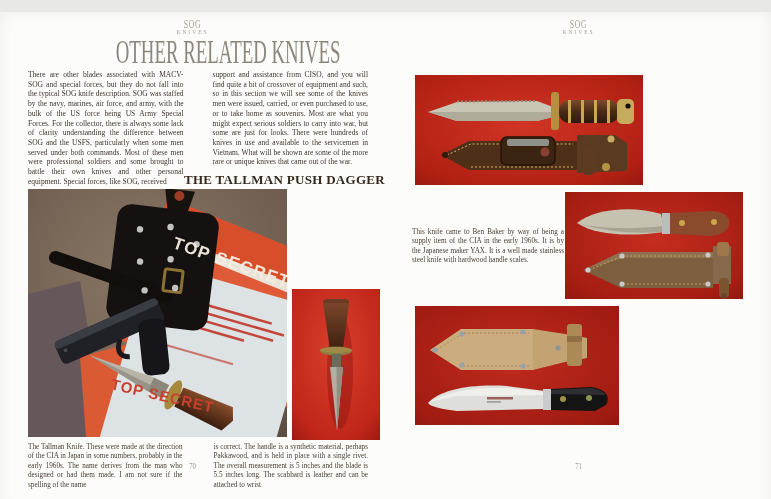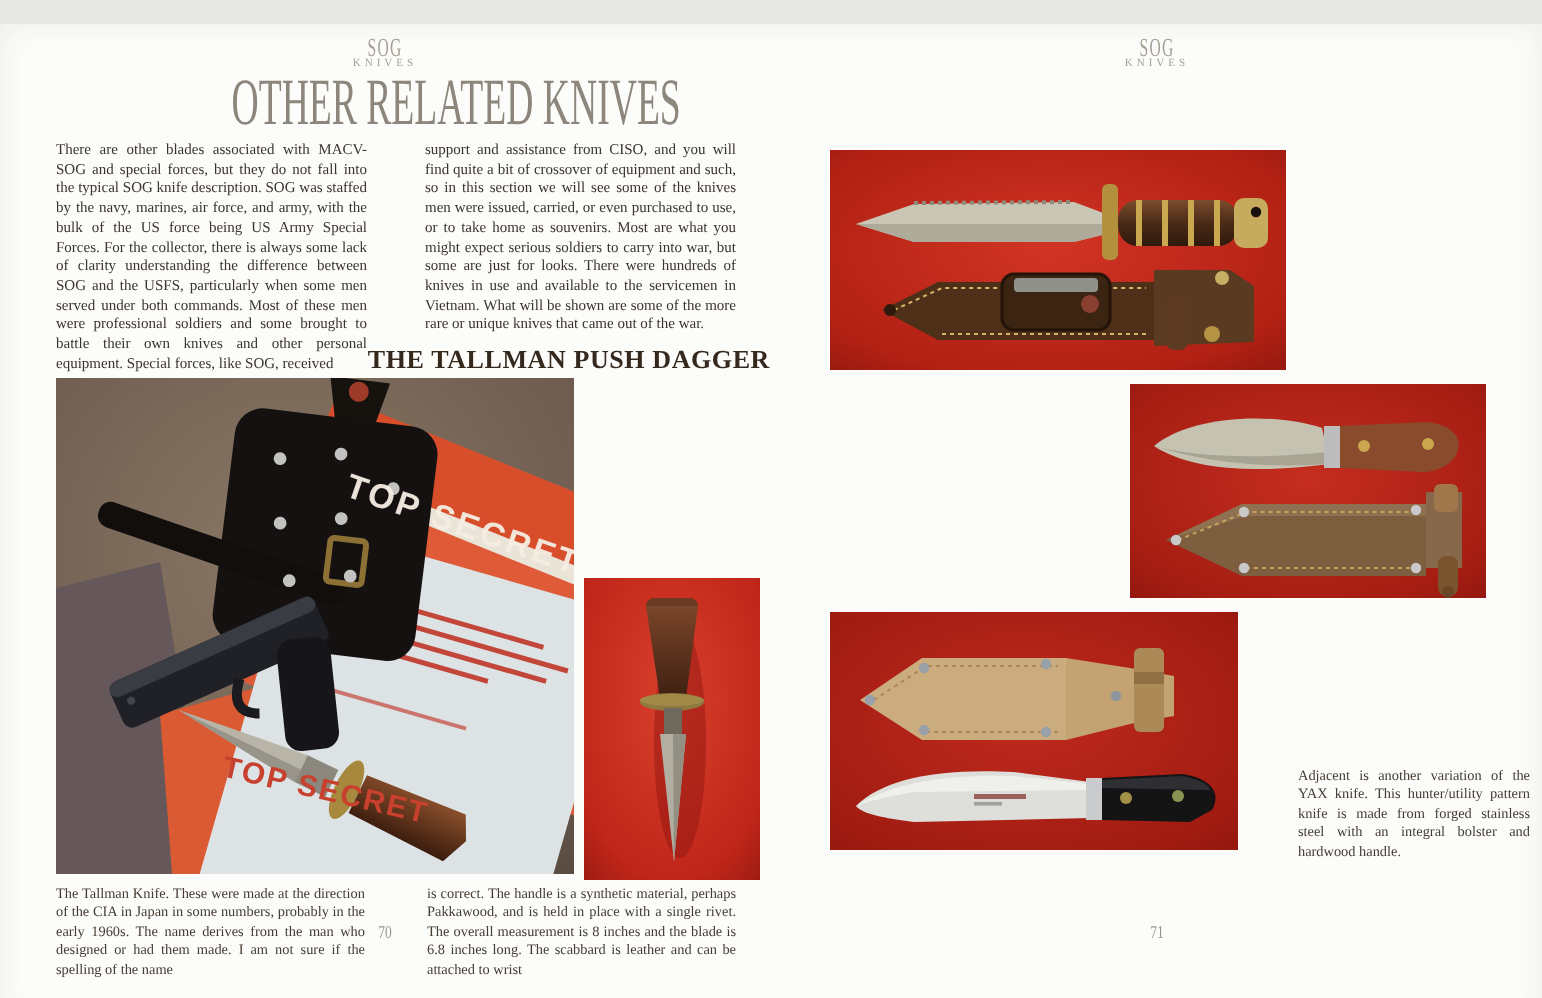--- a/index.html
+++ b/index.html
@@ -159,21 +159,21 @@
         <ellipse cx="44" cy="62" rx="16" ry="4.5" fill="#8f7a40"></ellipse>
         <ellipse cx="44" cy="61" rx="16" ry="3" fill="#a18a48"></ellipse>
         <rect x="40" y="65" width="9" height="13" fill="#6f6a5e"></rect>
         <polygon points="38,78 51,78 45,142" fill="#b2aea1"></polygon>
         <polygon points="44.5,78 51,78 45,142" fill="#938f83"></polygon>
       </svg>
     </div>
 
     <div class="cols caption caption-cols">
       <div class="col">The Tallman Knife. These were made at the direction of the CIA in Japan in some numbers, probably in the early 1960s. The name derives from the man who designed or had them made. I am not sure if the spelling of the name</div>
-      <div class="col">is correct. The handle is a synthetic material, perhaps Pakkawood, and is held in place with a single rivet. The overall measurement is 8 inches and the blade is 6.8 inches long. The scabbard is leather and can be attached to wrist</div>
+      <div class="col">is correct. The handle is a synthetic material, perhaps Pakkawood, and is held in place with a single rivet. The overall measurement is 5 inches and the blade is 5.5 inches long. The scabbard is leather and can be attached to wrist</div>
     </div>
 
     <div class="pagenum">
       <span>70</span>
     </div>
   </div>
 
   <div class="page right">
     <div class="logo-top">
       <span>SOG</span>
@@ -254,20 +254,21 @@
         <rect x="154" y="86" width="10" height="20" rx="4" fill="#7a532f"></rect>
         <circle cx="159" cy="104" r="3" fill="#6b4426"></circle>
         <circle cx="57" cy="64" r="2.6" fill="#c9c9c9"></circle>
           <circle cx="143" cy="63" r="2.6" fill="#c9c9c9"></circle>
         <circle cx="57" cy="92" r="2.6" fill="#c9c9c9"></circle>
           <circle cx="143" cy="92" r="2.6" fill="#c9c9c9"></circle>
         <circle cx="23" cy="78" r="2.6" fill="#c9c9c9"></circle>
       </g>
     </svg>
   </div>
+  <div class="caption caption-box caption-yax">This knife came to Ben Baker by way of being a supply item of the CIA in the early 1960s. It is by the Japanese maker YAX. It is a well made stainless steel knife with hardwood handle scales.</div>
 
   <div class="photo p5">
     <svg width="204" height="119" viewBox="0 0 204 119">
       <defs>
         <radialGradient id="g5r" cx="48%" cy="45%" r="85%">
           <stop offset="0" stop-color="#c02a1e"></stop>
             <stop offset="0.75" stop-color="#a01b11"></stop>
             <stop offset="1" stop-color="#87150e"></stop>
         </radialGradient>
       </defs>
@@ -292,19 +293,18 @@
         <rect x="72" y="91" width="26" height="2.5" fill="#8a4038" opacity=".8"></rect>
         <rect x="72" y="95" width="14" height="1.8" fill="#888" opacity=".7"></rect>
         <rect x="128" y="83" width="8" height="21" fill="#c9cbcc"></rect>
         <path d="M136,83 L176,81 C190,83 196,90 191,99 L180,105 L136,104 Z" fill="#141414"></path>
         <path d="M136,84 L176,82 C186,84 190,87 190,89 L136,88 Z" fill="#35363b" opacity=".8"></path>
         <circle cx="148" cy="93" r="3" fill="#a3914a"></circle>
         <circle cx="174" cy="92" r="3" fill="#8a9452"></circle>
       </g>
     </svg>
   </div>
-  <div class="caption caption-box caption-var">Adjacent is another variation of the YAX knife. This hunter/utility pattern knife is made from forged stainless steel with an integral bolster and hardwood handle.</div>
 
   <div class="pagenum" style="left:386px;width:385px;">
     <span>71</span>
   </div>
 
 </div>
 
 </body></html>

